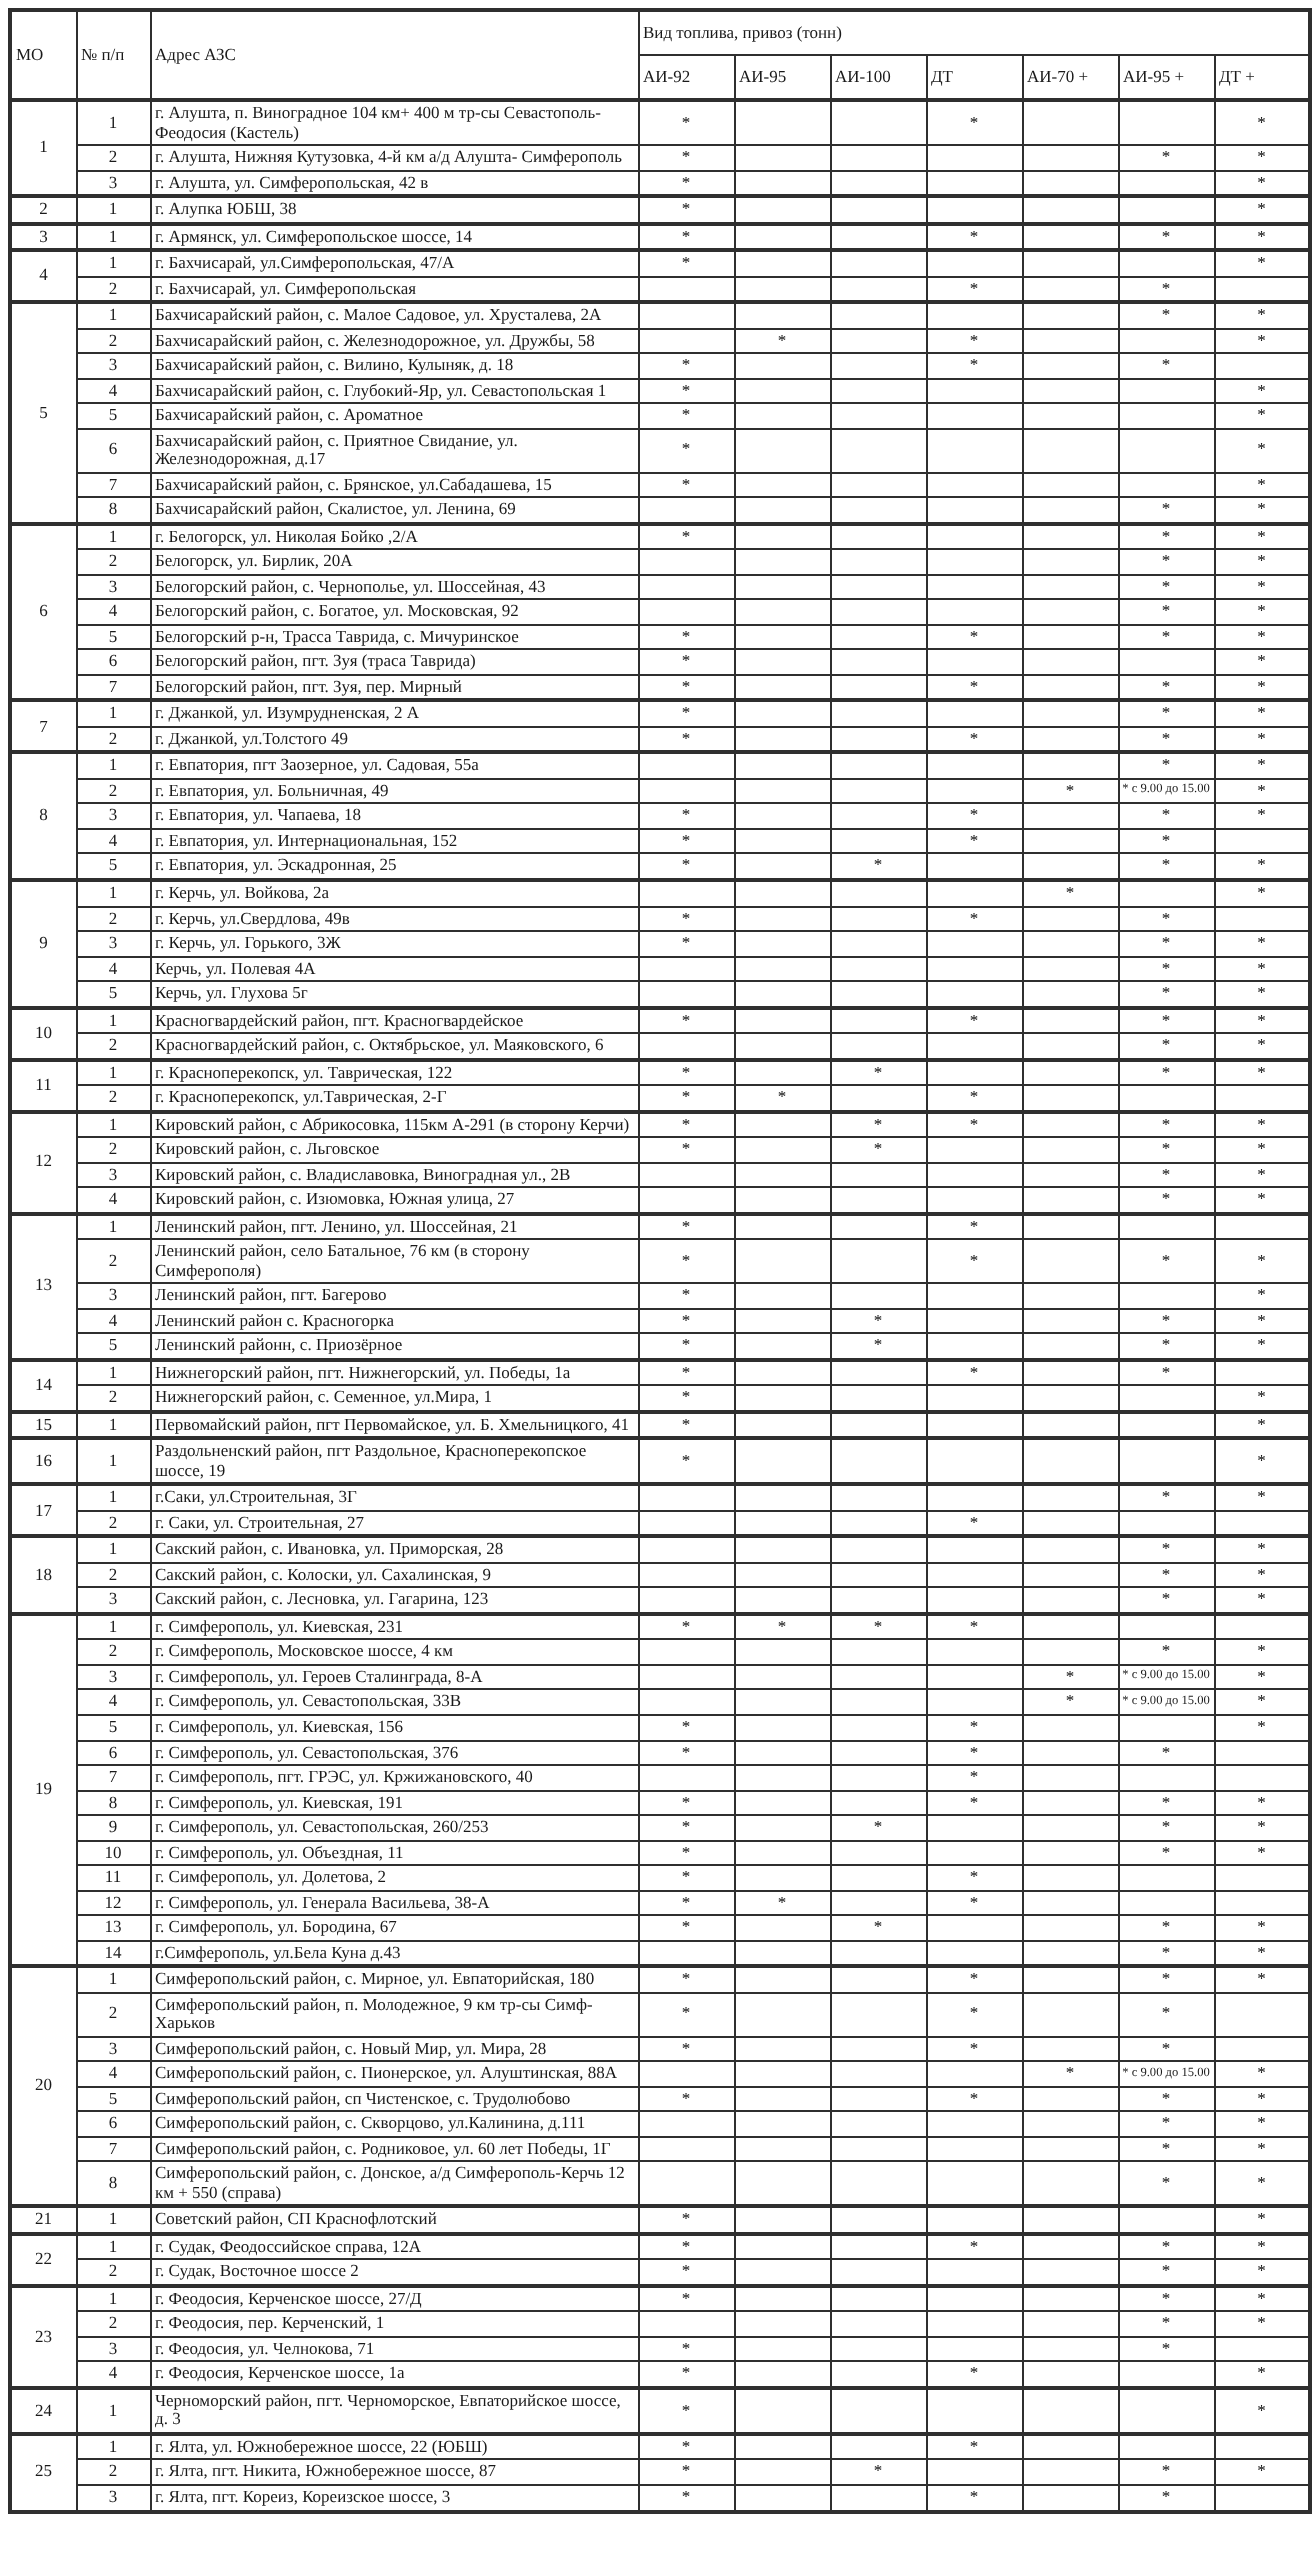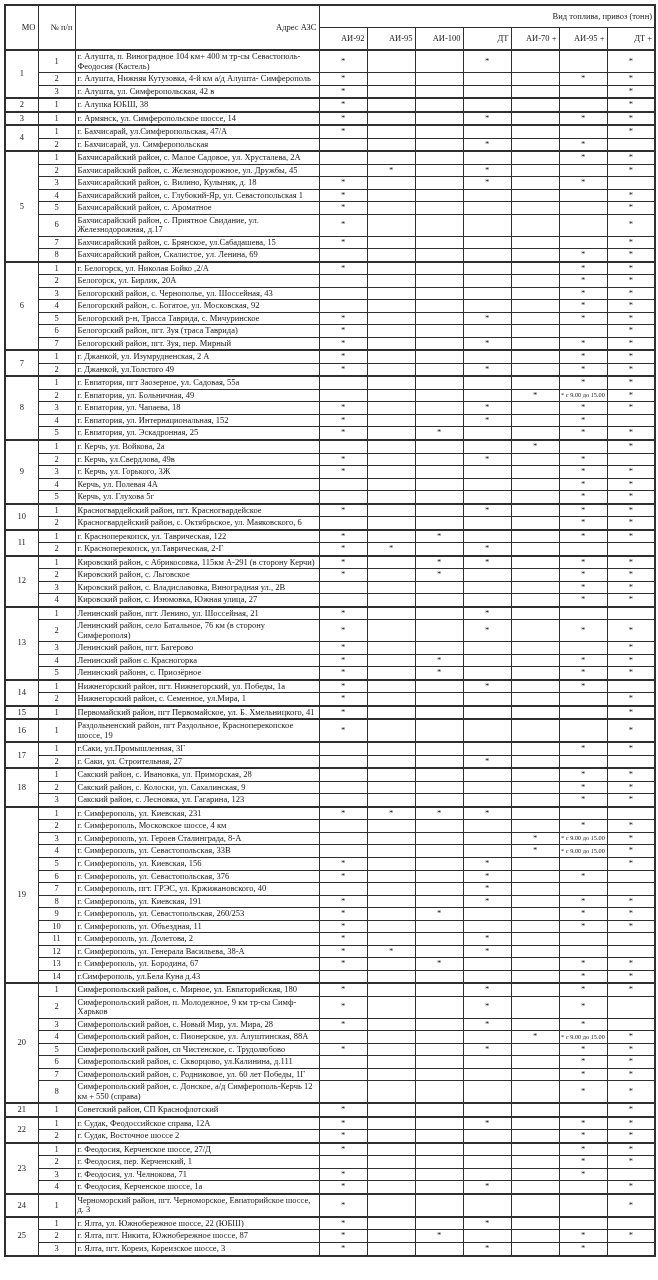--- a/index.html
+++ b/index.html
@@ -23,21 +23,21 @@
     border: 1px solid #2f2f2f;
     padding: 1px 2px;
     font-size: 8.5px;
     line-height: 1.12;
     vertical-align: middle;
     overflow: hidden;
     background: #fff;
   }
   table.fuel-table { border: 2px solid #2f2f2f; }
   thead th {
-    text-align: right;
+    text-align: left;
     font-weight: normal;
     font-size: 9px;
     height: 19px;
   }
   td.mo-cell, td.num-cell {
     text-align: center;
     font-size: 8.5px;
   }
   td.addr-cell {
     text-align: left;
@@ -178,21 +178,21 @@
           <td class="fuel-cell"></td>
           <td class="fuel-cell"></td>
           <td class="fuel-cell"></td>
           <td class="fuel-cell"></td>
           <td class="fuel-cell"></td>
           <td class="fuel-cell">*</td>
           <td class="fuel-cell">*</td>
         </tr>
         <tr>
           <td class="num-cell">2</td>
-          <td class="addr-cell">Бахчисарайский район, с. Железнодорожное, ул. Дружбы, 45</td>
+          <td class="addr-cell">Бахчисарайский район, с. Железнодорожное, ул. Дружбы, 58</td>
           <td class="fuel-cell"></td>
           <td class="fuel-cell">*</td>
           <td class="fuel-cell"></td>
           <td class="fuel-cell">*</td>
           <td class="fuel-cell"></td>
           <td class="fuel-cell"></td>
           <td class="fuel-cell">*</td>
         </tr>
         <tr>
           <td class="num-cell">3</td>
@@ -663,21 +663,21 @@
           <td class="fuel-cell"></td>
           <td class="fuel-cell"></td>
           <td class="fuel-cell"></td>
           <td class="fuel-cell"></td>
           <td class="fuel-cell"></td>
           <td class="fuel-cell">*</td>
         </tr>
         <tr class="group-start">
           <td class="mo-cell" rowspan="2">17</td>
           <td class="num-cell">1</td>
-          <td class="addr-cell">г.Саки, ул.Промышленная, 3Г</td>
+          <td class="addr-cell">г.Саки, ул.Строительная, 3Г</td>
           <td class="fuel-cell"></td>
           <td class="fuel-cell"></td>
           <td class="fuel-cell"></td>
           <td class="fuel-cell"></td>
           <td class="fuel-cell"></td>
           <td class="fuel-cell">*</td>
           <td class="fuel-cell">*</td>
         </tr>
         <tr>
           <td class="num-cell">2</td>

